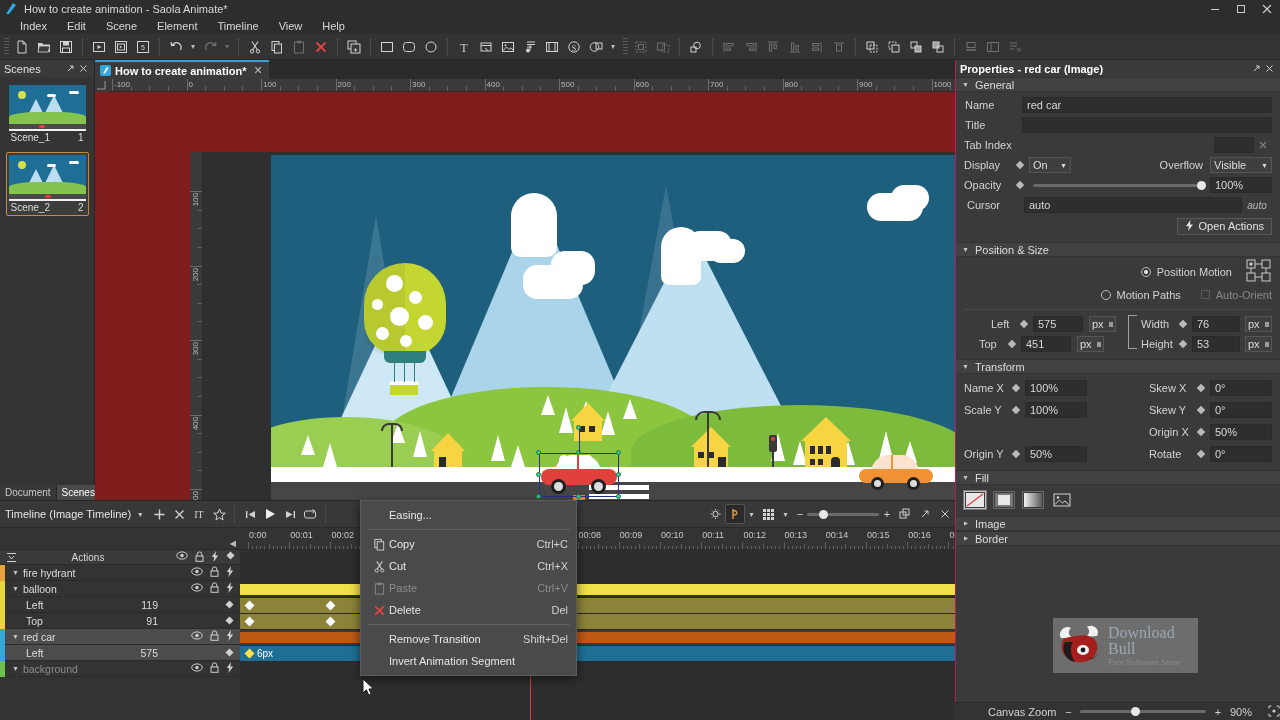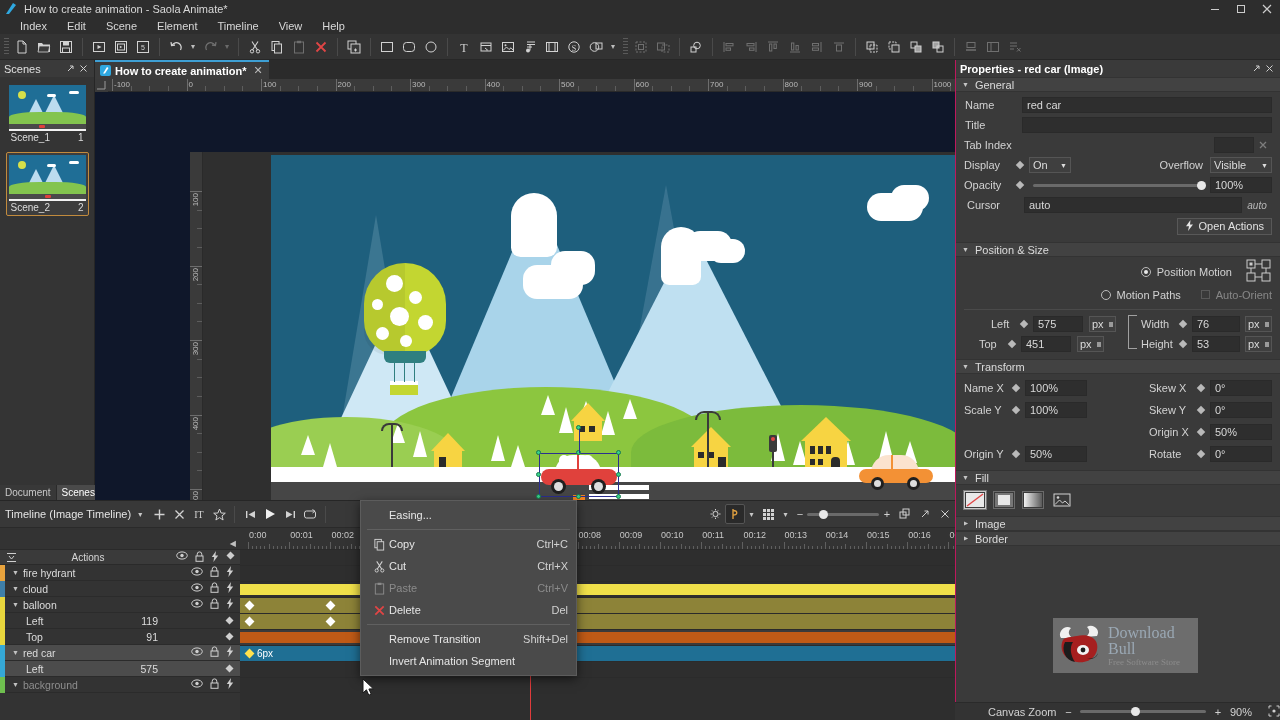--- a/index.html
+++ b/index.html
@@ -52,21 +52,21 @@
   .t-road{position:absolute;left:0;right:0;bottom:2px;height:5px;background:#4a4a4a;}
   .t-ground{position:absolute;left:0;right:0;bottom:0;height:2px;background:#f2f2f2;}
   .t-cloud{position:absolute;height:3px;background:#ffffff;border-radius:2px;}
 
   
   .doctabs{position:absolute;left:0;top:485px;width:95px;height:15px;background:#2f2f2f;display:flex;}
   .doctab{padding:0 5px;height:15px;line-height:15px;font-size:10px;color:#c8c8c8;background:#383838;border-right:1px solid #2a2a2a;}
   .doctab.act{background:#4a4a4a;color:#fff;}
 
   
-  .center{position:absolute;left:95px;top:60px;width:860px;height:440px;background:#0f172a;}
+  .center{position:absolute;left:95px;top:60px;width:860px;height:440px;background:#7f1d1d;}
   .tabstrip{height:19px;background:#2b2b2b;display:flex;align-items:flex-end;}
   .dtab{height:19px;display:flex;align-items:center;padding:0 6px 0 5px;background:#3b3b3b;border-top:2px solid #3e9fd4;font-size:11px;color:#ffffff;font-weight:bold;}
   .dtab .tic{width:11px;height:11px;margin-right:4px;}
   .dtab .cl{margin-left:7px;color:#bbb;font-size:11px;font-weight:normal;}
   .tabrest{flex:1;height:19px;background:#2b2b2b;}
 
   .rulerrow{display:flex;height:13px;background:#3a3a3a;}
   .rcorner{width:13px;height:13px;background:#3a3a3a;display:flex;align-items:center;justify-content:center;}
   .hruler{position:relative;flex:1;height:13px;background:#3a3a3a;overflow:hidden;border-bottom:1px solid #2a2a2a;}
   .vrulerwrap{position:absolute;left:95px;top:92px;width:13px;height:408px;background:#3a3a3a;overflow:hidden;border-right:1px solid #2a2a2a;}
@@ -1226,39 +1226,20 @@
                 <path d="M4.5 0.5 L8.5 4.5 L4.5 8.5 L0.5 4.5 Z" fill="#cfcfcf"></path>
               </svg></span>
         </span>
       </div>
       <div id="tracknames">
           <div class="trow">
             <span class="tcolor" style="background: rgb(232, 163, 61);"></span>
             <span style="width: 12px;"></span>
             <span class="tri">▼</span>
             <span>fire hydrant</span>
-            <span class="eyes">
-              <span><svg width="12" height="9" viewBox="0 0 12 9">
-                  <ellipse cx="6" cy="4.5" rx="5.3" ry="3.6" fill="none" stroke="#cfcfcf"></ellipse>
-                  <circle cx="6" cy="4.5" r="1.7" fill="#cfcfcf"></circle>
-                </svg></span>
-              <span><svg width="9" height="11" viewBox="0 0 9 11">
-                  <path d="M2.2 5 V3.2 A2.3 2.3 0 0 1 6.8 3.2 V5" fill="none" stroke="#cfcfcf"></path>
-                  <rect x="1" y="5" width="7" height="5.3" fill="none" stroke="#cfcfcf"></rect>
-                </svg></span>
-              <span><svg width="8" height="11" viewBox="0 0 8 11">
-                  <path d="M5 0 L0.8 6 H3.2 L2.4 11 L7.2 4.6 H4.4 Z" fill="#cfcfcf"></path>
-                </svg></span>
-            </span>
-          </div>
-          <div class="trow">
-            <span class="tcolor" style="background: rgb(63, 127, 168);"></span>
-            <span style="width: 12px;"></span>
-            <span class="tri">▼</span>
-            <span>cloud</span>
             <span class="eyes">
               <span><svg width="12" height="9" viewBox="0 0 12 9">
                   <ellipse cx="6" cy="4.5" rx="5.3" ry="3.6" fill="none" stroke="#cfcfcf"></ellipse>
                   <circle cx="6" cy="4.5" r="1.7" fill="#cfcfcf"></circle>
                 </svg></span>
               <span><svg width="9" height="11" viewBox="0 0 9 11">
                   <path d="M2.2 5 V3.2 A2.3 2.3 0 0 1 6.8 3.2 V5" fill="none" stroke="#cfcfcf"></path>
                   <rect x="1" y="5" width="7" height="5.3" fill="none" stroke="#cfcfcf"></rect>
                 </svg></span>
               <span><svg width="8" height="11" viewBox="0 0 8 11">

